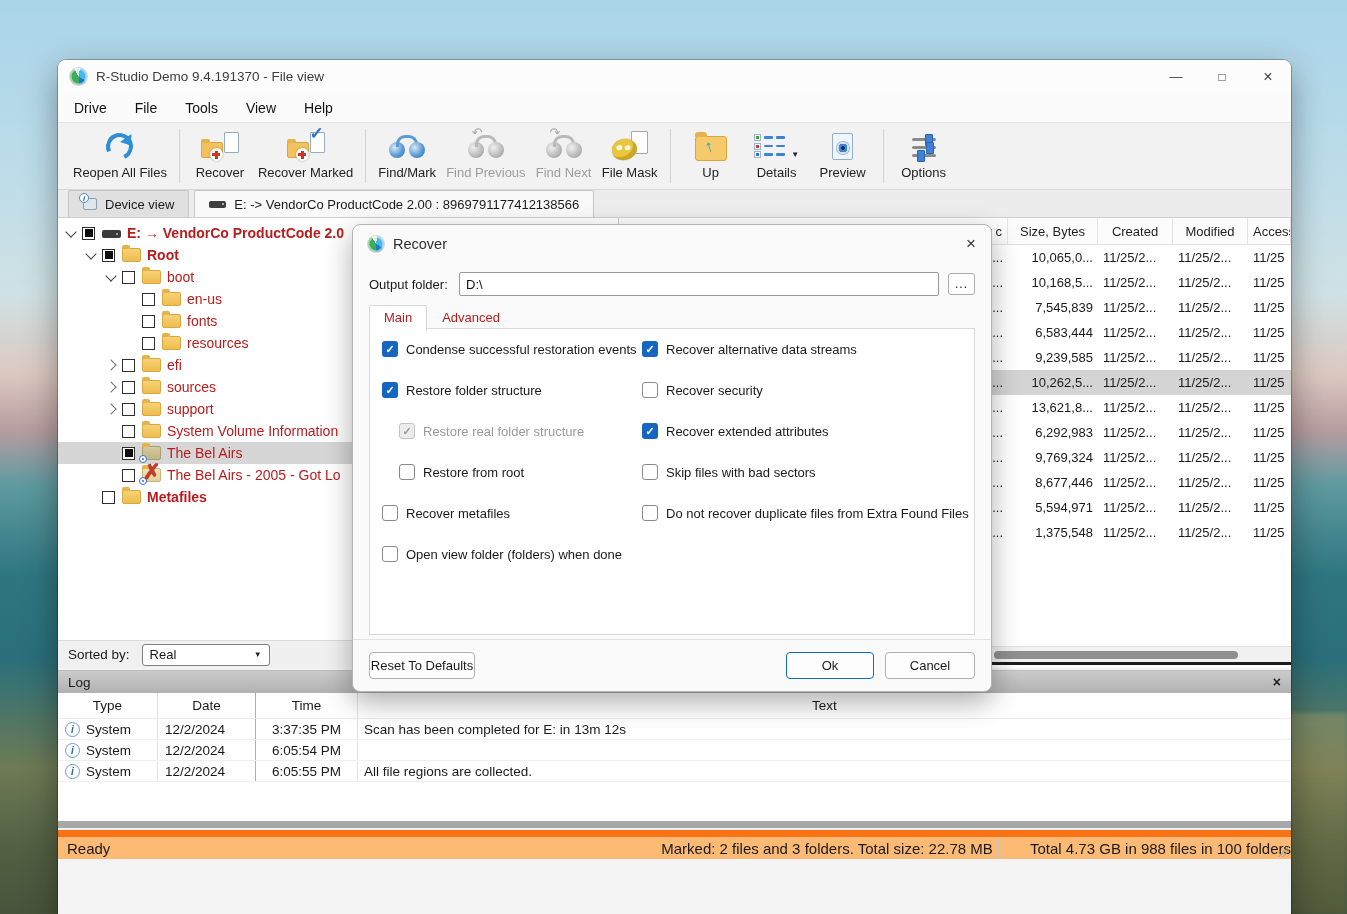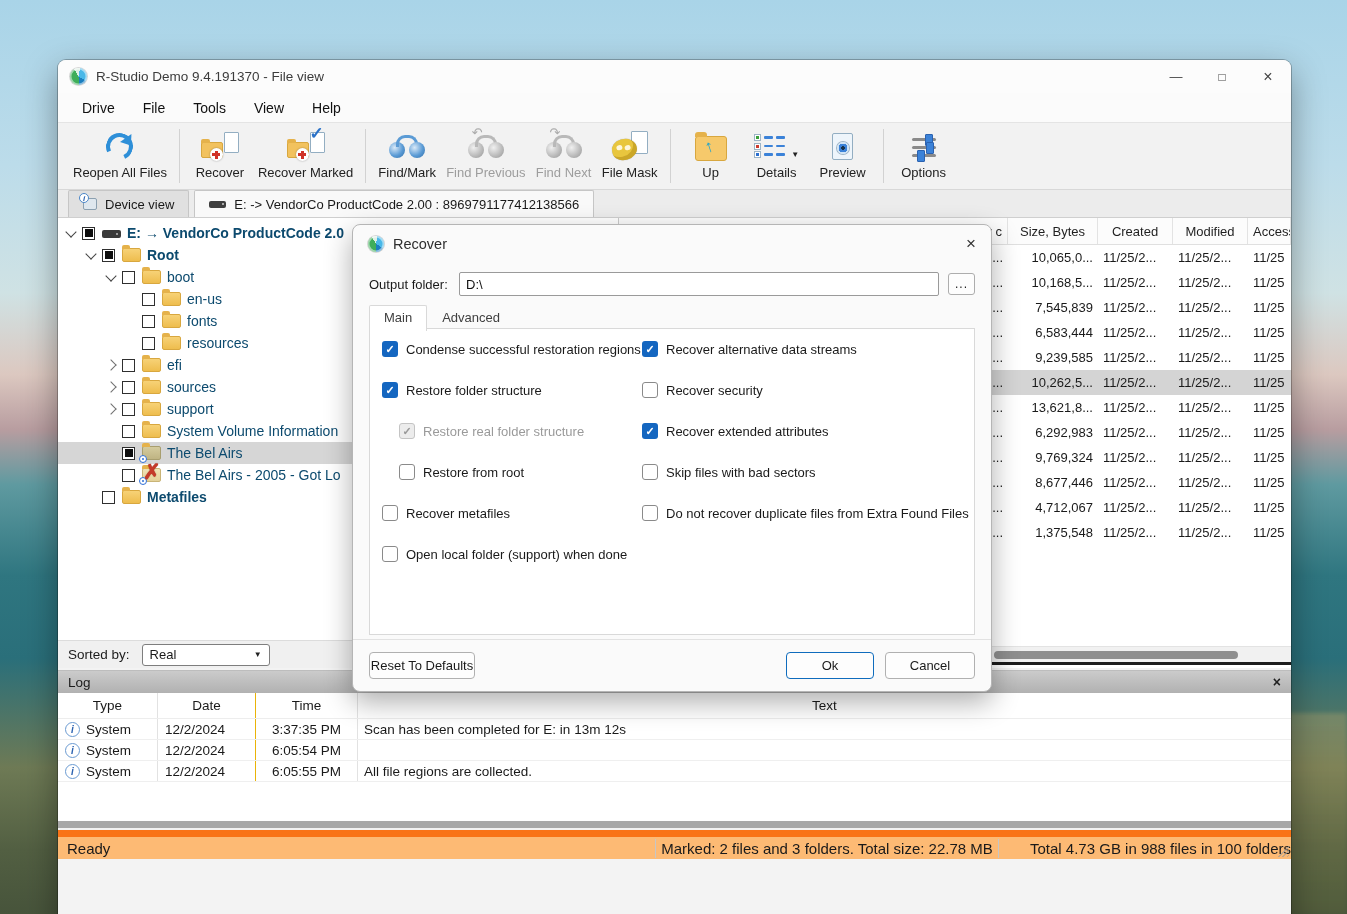--- a/index.html
+++ b/index.html
@@ -19,21 +19,21 @@
 
   .titlebar{position:absolute;top:0;left:0;right:0;height:33px;background:#fcfcfc;display:flex;align-items:center;padding-left:12px}
   .logo{width:17px;height:17px;border-radius:50%;flex:none;
     background:conic-gradient(from 210deg,#3fae5a 0 120deg,#dff0e6 120deg 160deg,#49b8e8 160deg 270deg,#1b7fc0 270deg 330deg,#3fae5a 330deg 360deg);
     box-shadow:inset 0 0 0 1.5px rgba(255,255,255,.5),0 0 0 1px rgba(0,0,0,.15)}
   .title-text{margin-left:9px;font-size:13.5px;color:#3c3c3c;flex:1}
   .win-ctrl{width:46px;height:33px;display:flex;align-items:center;justify-content:center;color:#444;font-size:13px}
   .win-ctrl.max{font-size:12px}.win-ctrl.close{font-size:16px}
 
   .menubar{position:absolute;top:33px;left:0;right:0;height:30px;background:#fbfbfb;border-bottom:1px solid #e4e4e4;
-    display:flex;align-items:center;padding-left:10px}
+    display:flex;align-items:center;padding-left:2px}
   .menu-item{padding:0 14px;font-size:14px;color:#111}
 
   
   .toolbar{position:absolute;top:63px;left:0;right:0;height:67px;background:#f2f2f2;border-bottom:1px solid #d8d8d8;
     display:flex;align-items:flex-start;padding:5px 0 0 10px}
   .tbtn{display:flex;flex-direction:column;align-items:center;margin:0 5px;min-width:56px}
   .ticon{height:36px;display:flex;align-items:center;justify-content:center}
   .tlab{font-size:13px;color:#222;margin-top:1px;white-space:nowrap}
   .tbtn.disabled .tlab{color:#9d9d9d}
   .tsep{width:1px;background:#d2d2d2;height:54px;margin:1px 7px 0;flex:none}
@@ -109,21 +109,21 @@
   .tcb.marked::after{content:"";position:absolute;inset:1.5px;background:#0d0d0d}
   .fold{width:19px;height:14px;flex:none;margin-right:6px;position:relative;background:linear-gradient(#f7d277,#eebd4e);border:1px solid #d8a73f;border-radius:2px}
   .fold::before{content:"";position:absolute;top:-4px;left:-1px;width:8px;height:4px;background:#e5b24b;border-radius:2px 2px 0 0}
   .fold.found{background:linear-gradient(#d4cb9e,#bfb483);border-color:#a89e6e}
   .fold.dim{background:linear-gradient(#efe2b6,#e3d198);border-color:#c9b477}
   .badge{position:absolute;left:-4px;bottom:-4px;width:8px;height:8px;border-radius:50%;background:#fff;border:1.6px solid #2f6fd6}
   .badge::after{content:"";position:absolute;left:1.5px;top:1.5px;width:2px;height:2px;border-radius:50%;background:#2f6fd6}
   .redx{position:absolute;left:0px;top:-7px;font-size:21px;line-height:20px;font-weight:bold;color:#c43a2a;text-shadow:0 0 1px rgba(120,20,10,.6)}
   .drive-ic{width:19px;height:8px;background:#3a3a3a;border-radius:2px;margin-right:6px;flex:none;position:relative;margin-top:2px}
   .drive-ic::after{content:"";position:absolute;right:3px;top:3px;width:2px;height:2px;background:#bdbdbd;border-radius:50%}
-  .tlabel{color:#0c4a6e}
+  .tlabel{color:#b91c1c}
   .bold .tlabel{font-weight:bold}
 
   .sorted-bar{position:absolute;left:0;top:422px;width:602px;height:28px;background:#f0f0f0;border-top:1px solid #dcdcdc;
     display:flex;align-items:center;padding-left:10px;font-size:13.5px}
   .sorted-select{margin-left:12px;width:128px;height:22px;background:#fff;border:1px solid #7e7e7e;border-radius:3px;
     display:flex;align-items:center;justify-content:space-between;padding:0 7px;font-size:13px}
   .sel-arrow{font-size:8px;color:#222}
 
   
   .file-panel{position:absolute;left:560px;top:0;width:673px;height:428px;background:#fff;border-left:1px solid #ccc;overflow:hidden}
@@ -179,21 +179,21 @@
   .d-title{position:absolute;top:0;left:0;right:0;height:38px;display:flex;align-items:center;padding:0 15px;font-size:14.5px;color:#2e2e2e}
   .d-title .logo{width:16px;height:16px}
   .d-title-text{margin-left:9px}
   .d-close{margin-left:auto;font-size:17px;color:#333}
   .d-output{position:absolute;top:46px;left:16px;right:16px;height:26px;display:flex;align-items:center;font-size:13px}
   .d-output-label{width:90px;flex:none}
   .d-input{flex:1;height:24px;border:1px solid #9a9a9a;border-radius:2px;background:#fff;font:13px "Liberation Sans",sans-serif;padding:0 6px;color:#111}
   .d-browse{width:27px;height:22px;margin-left:9px;border:1px solid #adadad;border-radius:3px;background:#fdfdfd;font-size:12px;
     display:flex;align-items:center;justify-content:center;flex:none;letter-spacing:1px}
   .d-tabs{position:absolute;top:80px;left:16px;display:flex;z-index:2}
-  .d-tab{padding:4px 14px 5px;font-size:13px;border:1px solid transparent;border-bottom:none;color:#404040;border-radius:2px 2px 0 0}
+  .d-tab{padding:4px 14px 5px;font-size:13px;border:1px solid transparent;border-bottom:none;color:#b91c1c;border-radius:2px 2px 0 0}
   .d-tab.active{background:#fff;border-color:#d9d9d9;margin-bottom:-1px;padding-bottom:6px}
   .d-body{position:absolute;top:103px;left:16px;right:16px;height:307px;background:#fff;border:1px solid #d9d9d9;z-index:1}
   .dchk{position:absolute;display:flex;align-items:center;height:16px;font-size:13px;white-space:nowrap}
   .box{width:16px;height:16px;border-radius:3px;margin-right:8px;display:flex;align-items:center;justify-content:center;flex:none}
   .box.unchecked{border:1px solid #8a8a8a;background:#fff}
   .box.checked{background:#1466c0}
   .box.checked .tick{color:#fff;font-size:11px;font-weight:bold}
   .box.checked-disabled{background:#ececec;border:1px solid #c4c4c4}
   .box.checked-disabled .tick{color:#9a9a9a;font-size:11px;font-weight:bold}
   .dchk.disabled .dlabel{color:#9a9a9a}
@@ -527,21 +527,21 @@
       </div>
       <div class="frow">
         <div class="fc c-rec">d ...</div>
           <div class="fc c-size">8,677,446</div>
           <div class="fc c-cre">11/25/2...</div>
           <div class="fc c-mod">11/25/2...</div>
           <div class="fc c-acc">11/25</div>
       </div>
       <div class="frow">
         <div class="fc c-rec">d ...</div>
-          <div class="fc c-size">4,712,067</div>
+          <div class="fc c-size">5,594,971</div>
           <div class="fc c-cre">11/25/2...</div>
           <div class="fc c-mod">11/25/2...</div>
           <div class="fc c-acc">11/25</div>
       </div>
       <div class="frow">
         <div class="fc c-rec">d ...</div>
           <div class="fc c-size">1,375,548</div>
           <div class="fc c-cre">11/25/2...</div>
           <div class="fc c-mod">11/25/2...</div>
           <div class="fc c-acc">11/25</div>
@@ -616,21 +616,21 @@
     </div>
     <div class="d-tabs">
       <span class="d-tab active">Main</span>
       <span class="d-tab">Advanced</span>
     </div>
     <div class="d-body">
       <label class="dchk" style="left:12px;top:12px">
         <span class="box checked">
             <span class="tick">✓</span>
           </span>
-        <span class="dlabel">Condense successful restoration regions</span>
+        <span class="dlabel">Condense successful restoration events</span>
       </label>
       <label class="dchk" style="left:12px;top:53px">
         <span class="box checked">
             <span class="tick">✓</span>
           </span>
         <span class="dlabel">Restore folder structure</span>
       </label>
       <label class="dchk disabled" style="left:29px;top:94px">
         <span class="box checked-disabled">
             <span class="tick">✓</span>
@@ -640,21 +640,21 @@
       <label class="dchk" style="left:29px;top:135px">
         <span class="box unchecked"></span>
         <span class="dlabel">Restore from root</span>
       </label>
       <label class="dchk" style="left:12px;top:176px">
         <span class="box unchecked"></span>
         <span class="dlabel">Recover metafiles</span>
       </label>
       <label class="dchk" style="left:12px;top:217px">
         <span class="box unchecked"></span>
-        <span class="dlabel">Open local folder (support) when done</span>
+        <span class="dlabel">Open view folder (folders) when done</span>
       </label>
 
       <label class="dchk" style="left:272px;top:12px">
         <span class="box checked">
             <span class="tick">✓</span>
           </span>
         <span class="dlabel">Recover alternative data streams</span>
       </label>
       <label class="dchk" style="left:272px;top:53px">
         <span class="box unchecked"></span>

